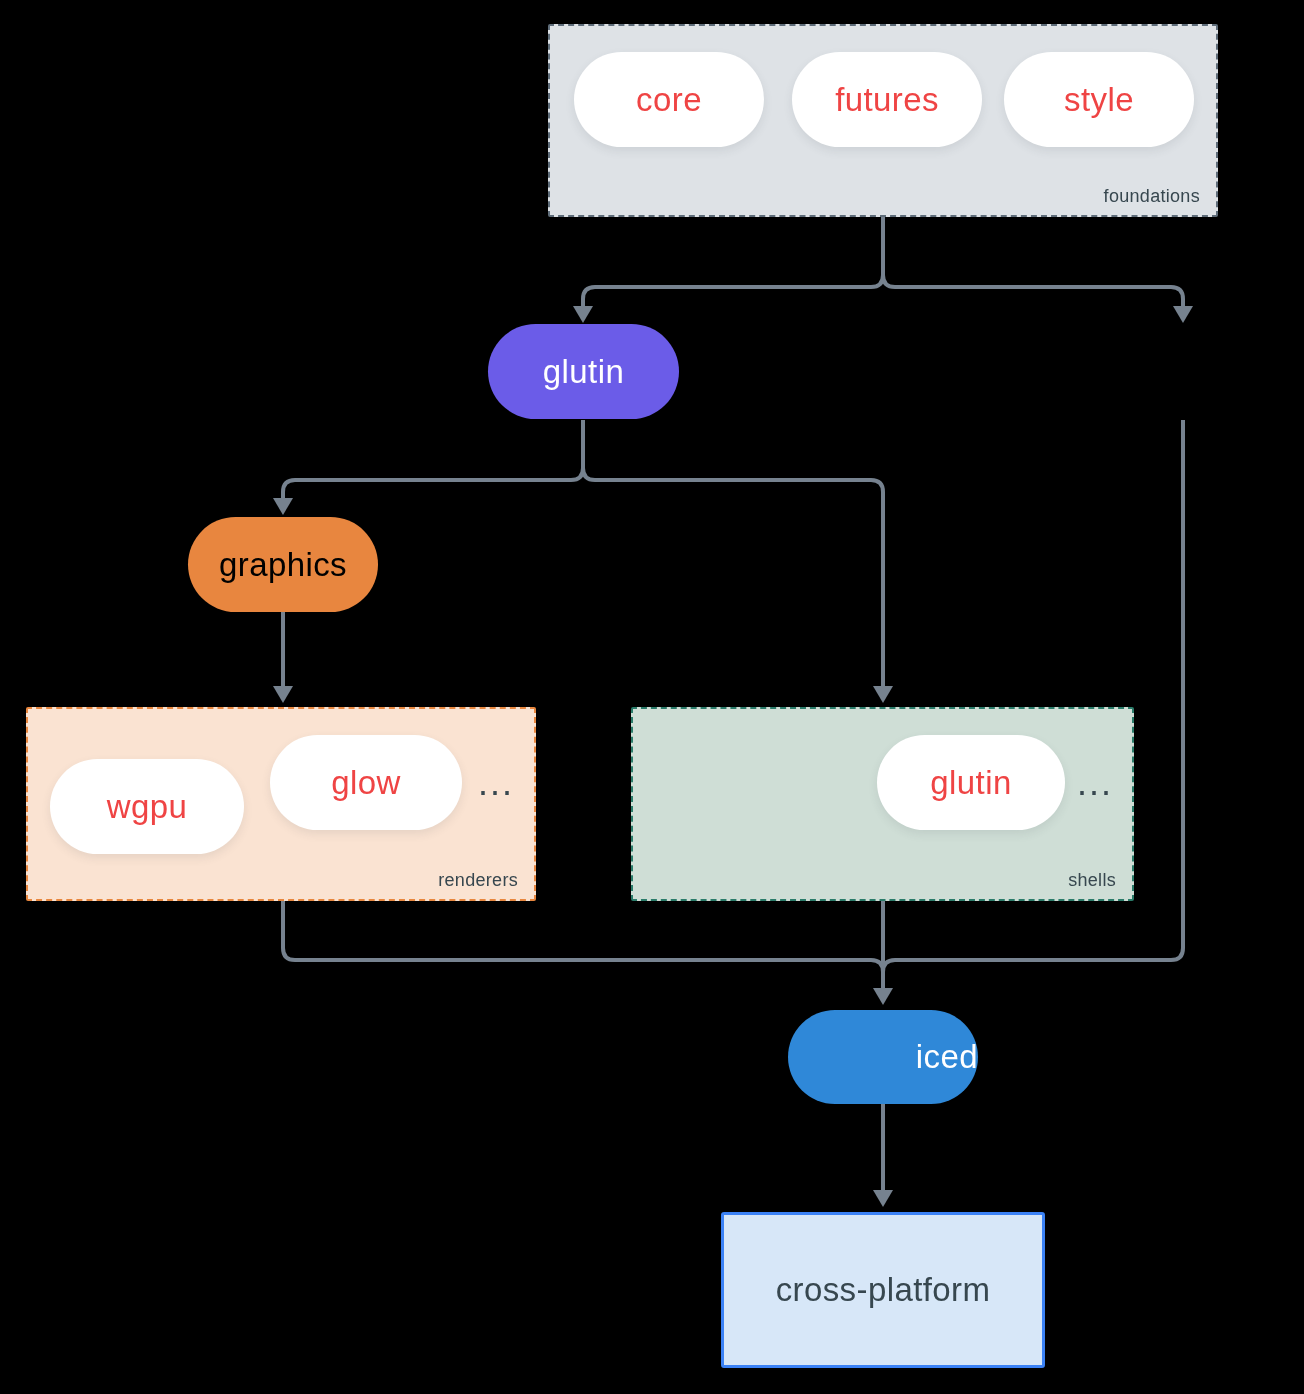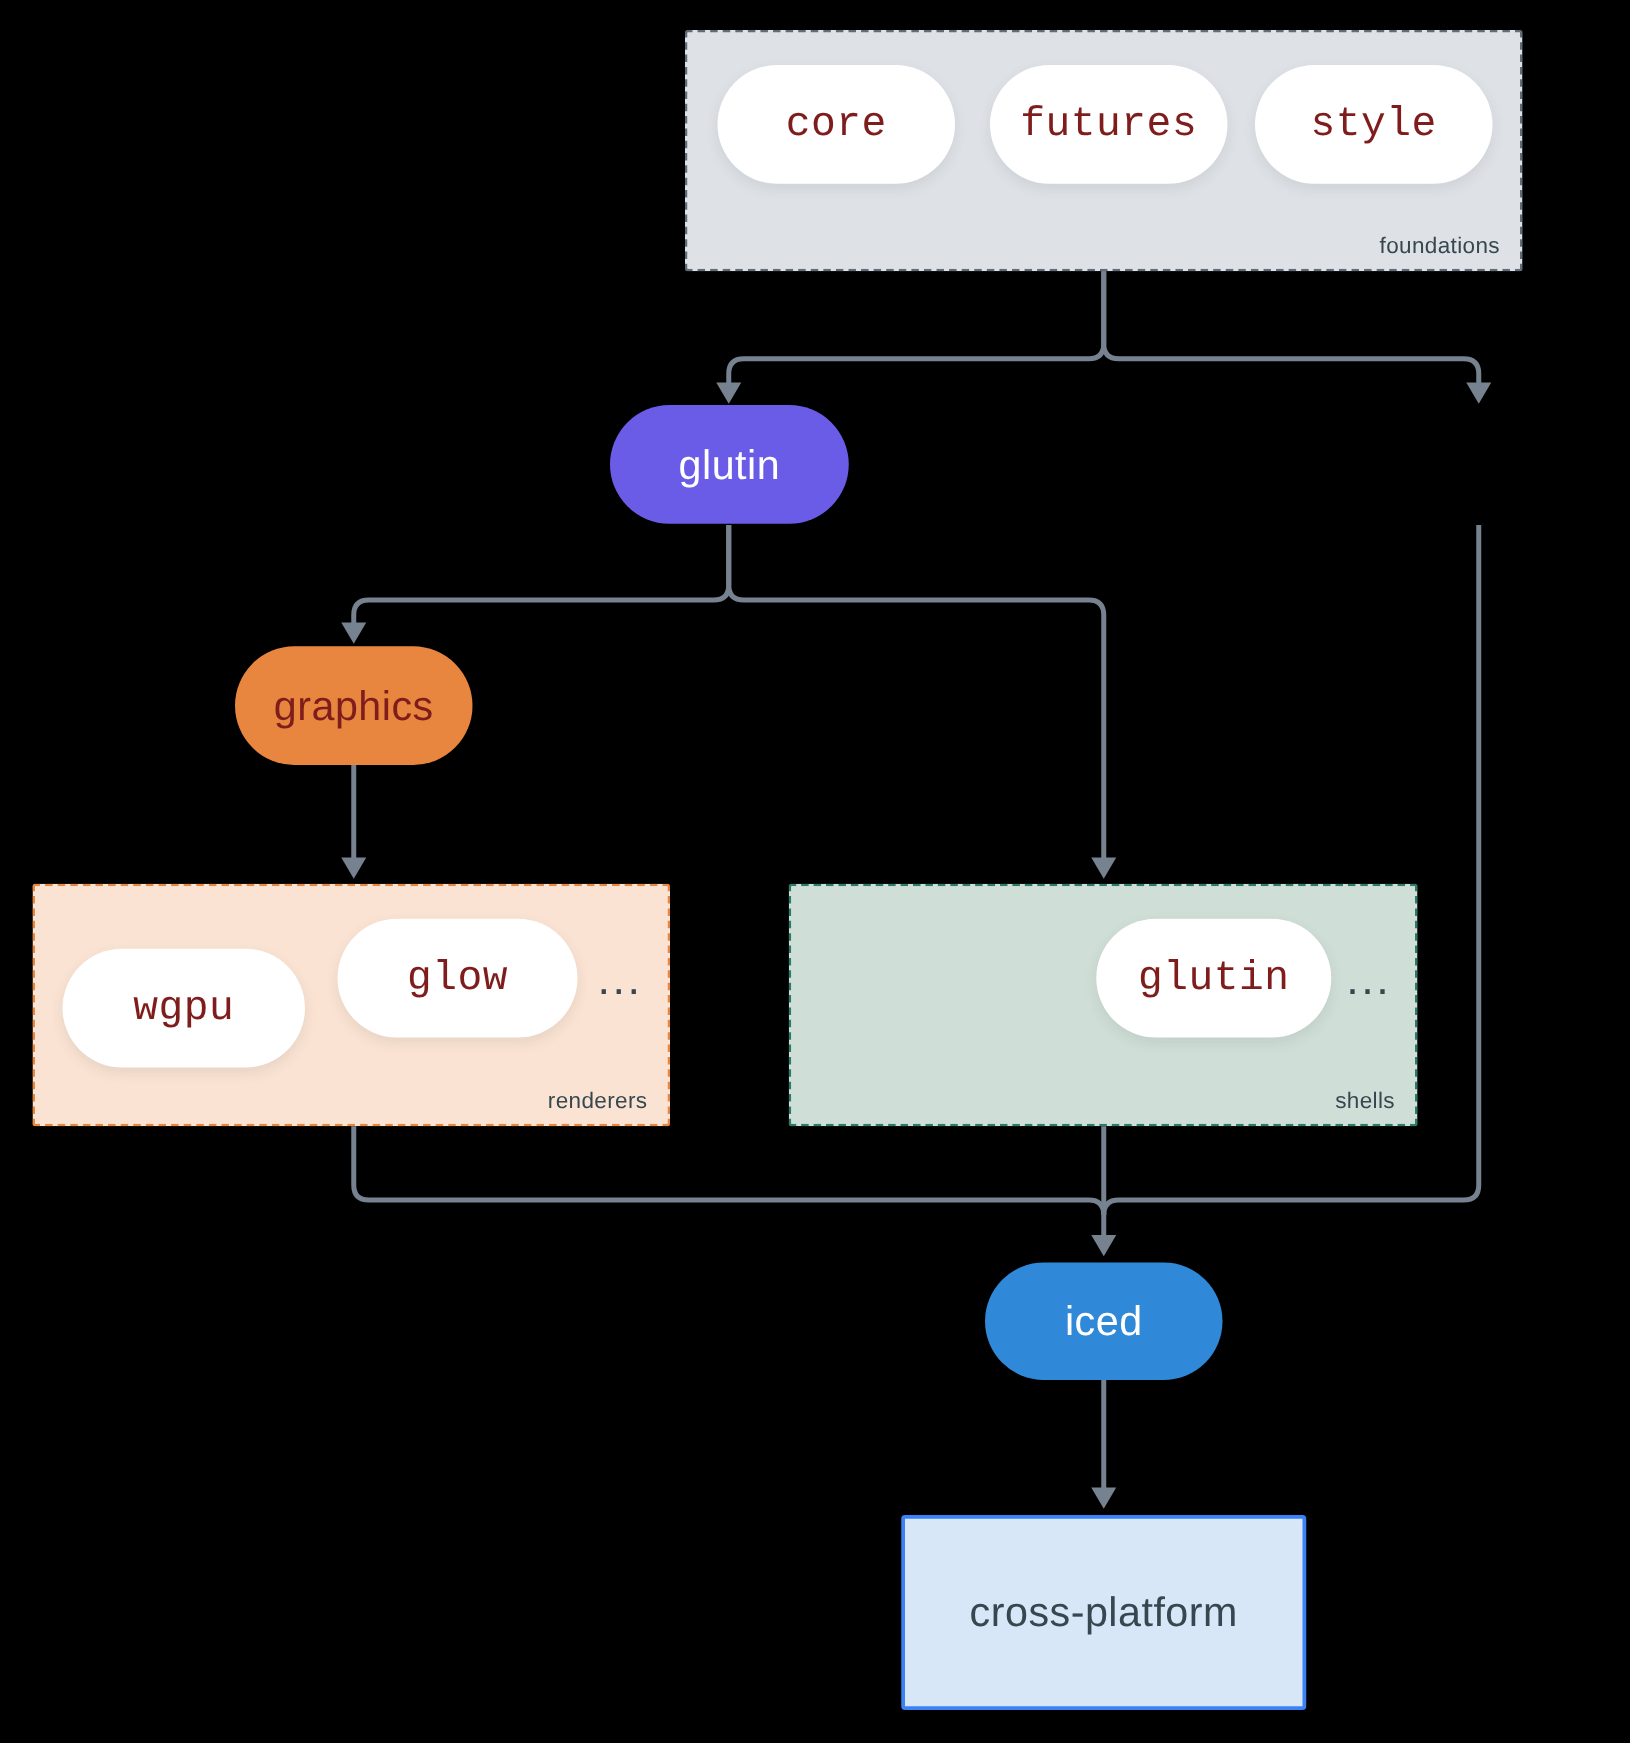--- a/index.html
+++ b/index.html
@@ -52,27 +52,26 @@
     height: 95px;
     border-radius: 48px;
     display: flex;
     align-items: center;
     justify-content: center;
     font-size: 33px;
     letter-spacing: 0.4px;
   }
   .pill.white {
     background: #ffffff;
-    color: #7f1d1d;
+    color: #ef4444;
     box-shadow: 0 4px 10px rgba(55,71,79,0.10);
-    font-family: Liberation Mono, monospace;
   }
   .pill.purple { background: #6b5ce8; color: #ffffff; }
-  .pill.orange { background: #e8863f; color: #7f1d1d; }
-  .pill.blue   { background: #2f88d8; color: #ffffff; }
+  .pill.orange { background: #e8863f; color: #000000; }
+  .pill.blue   { background: #2f88d8; color: #ffffff; justify-content: flex-end; }
 
   .ellipsis {
     position: absolute;
     top: 26px;
     width: 60px; height: 95px;
     display: flex;
     align-items: center;
     justify-content: center;
     font-size: 36px;
     color: #37474f;

